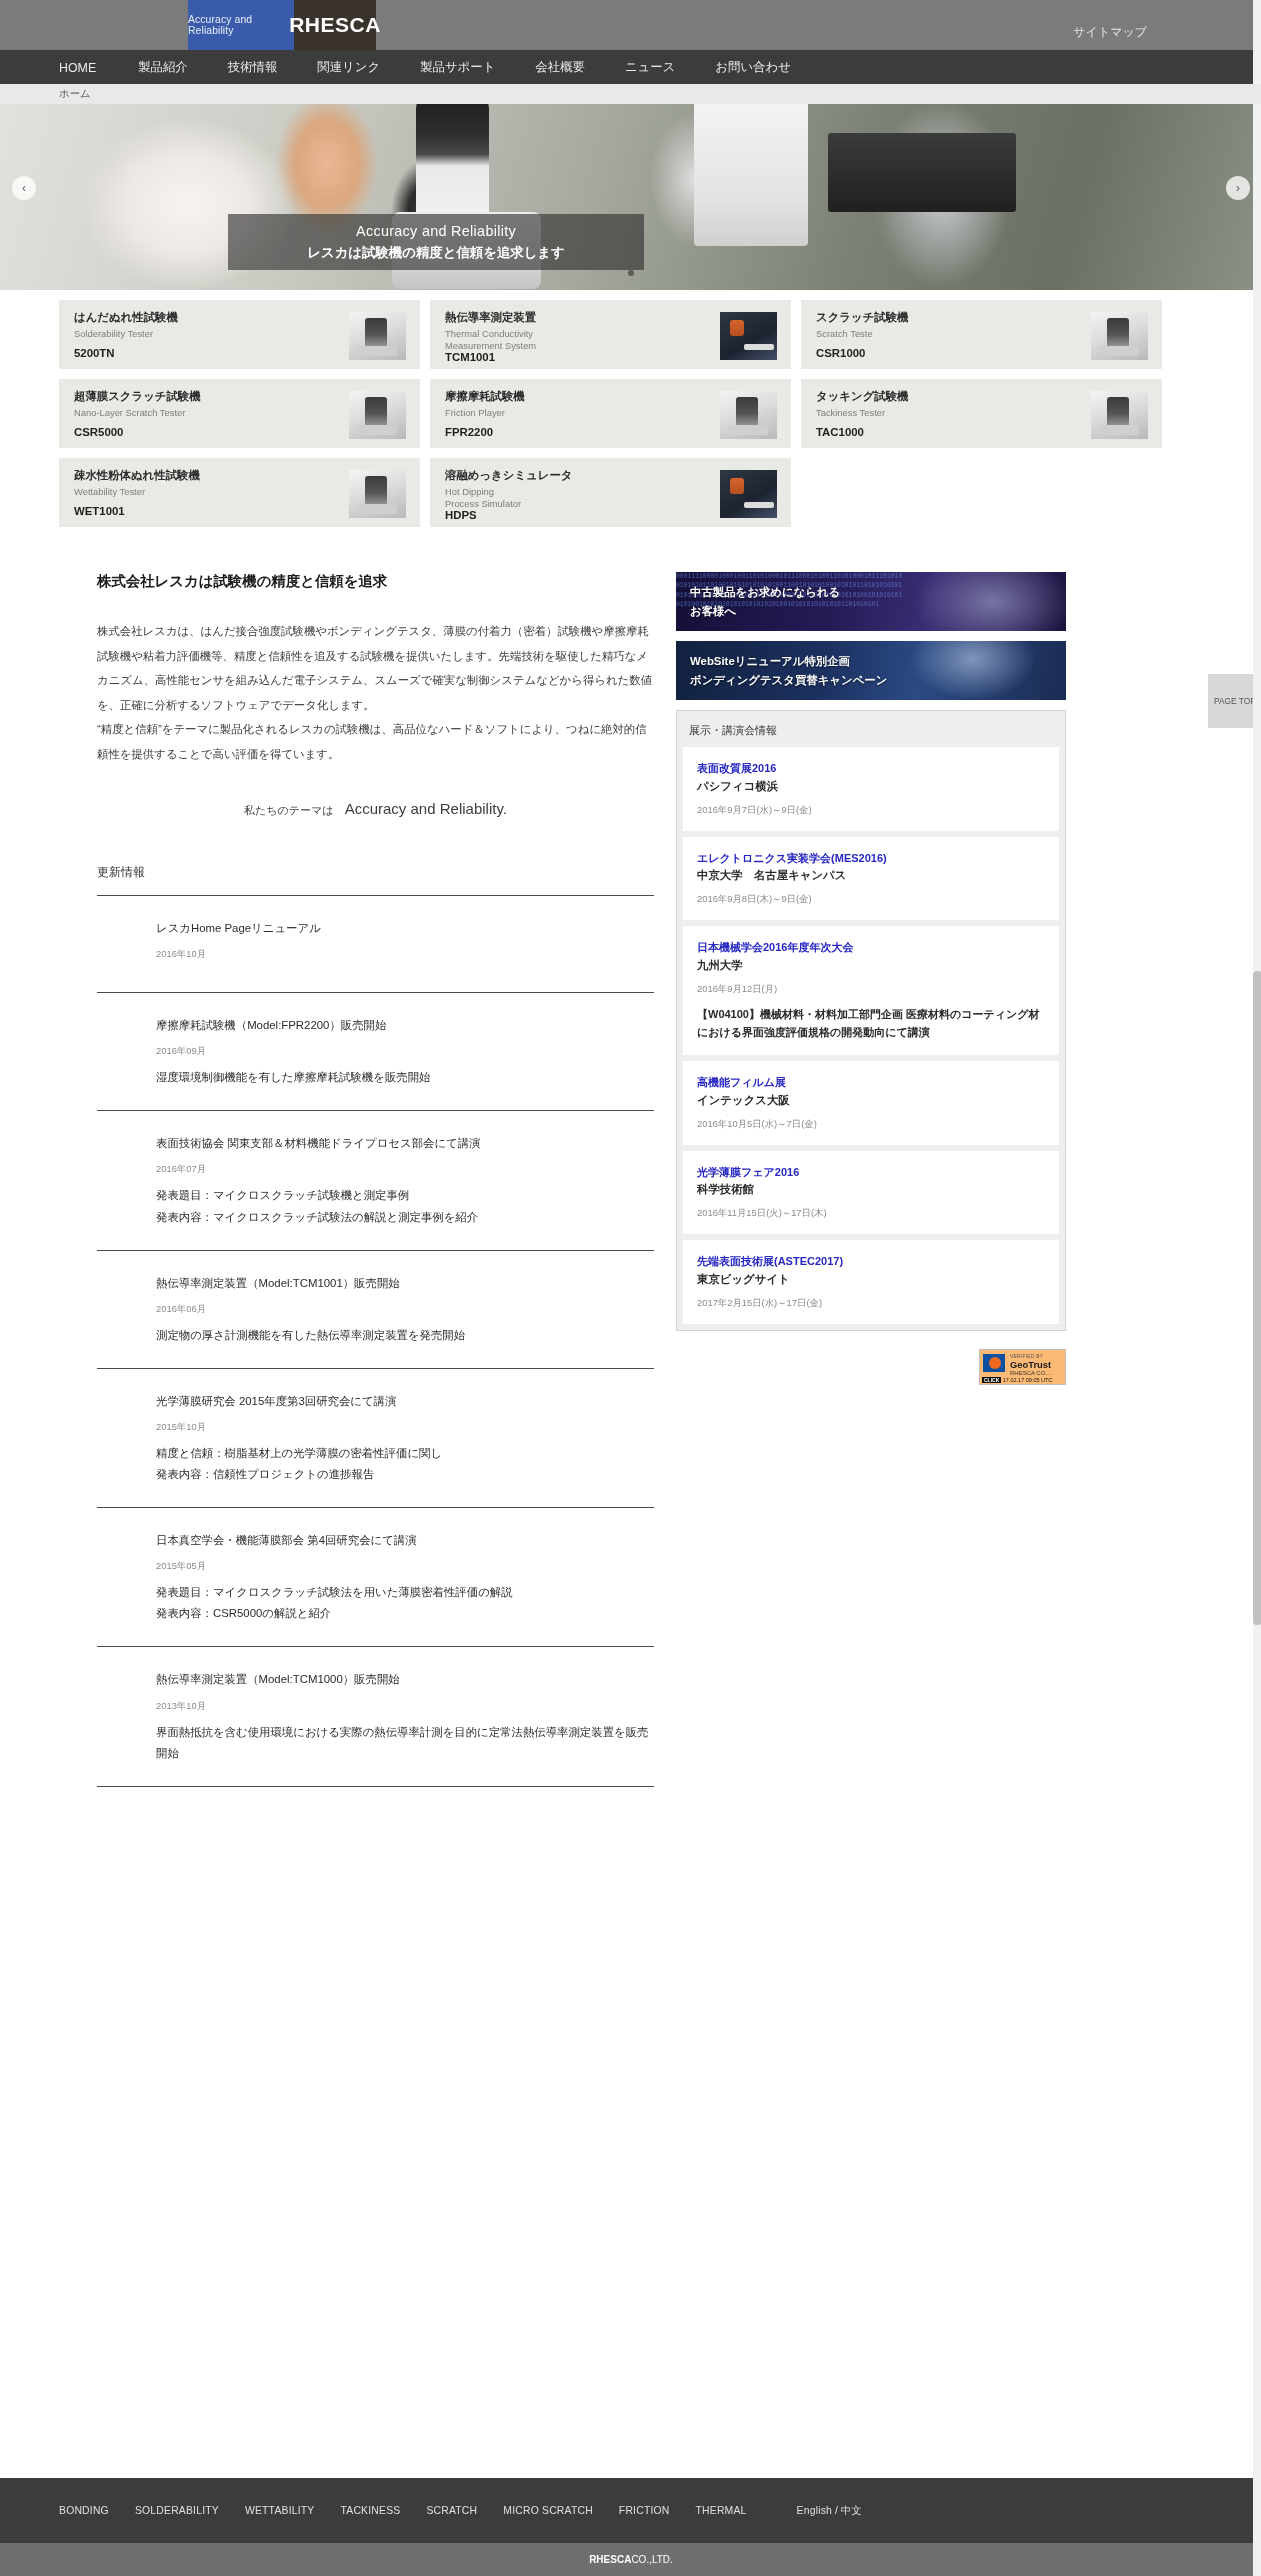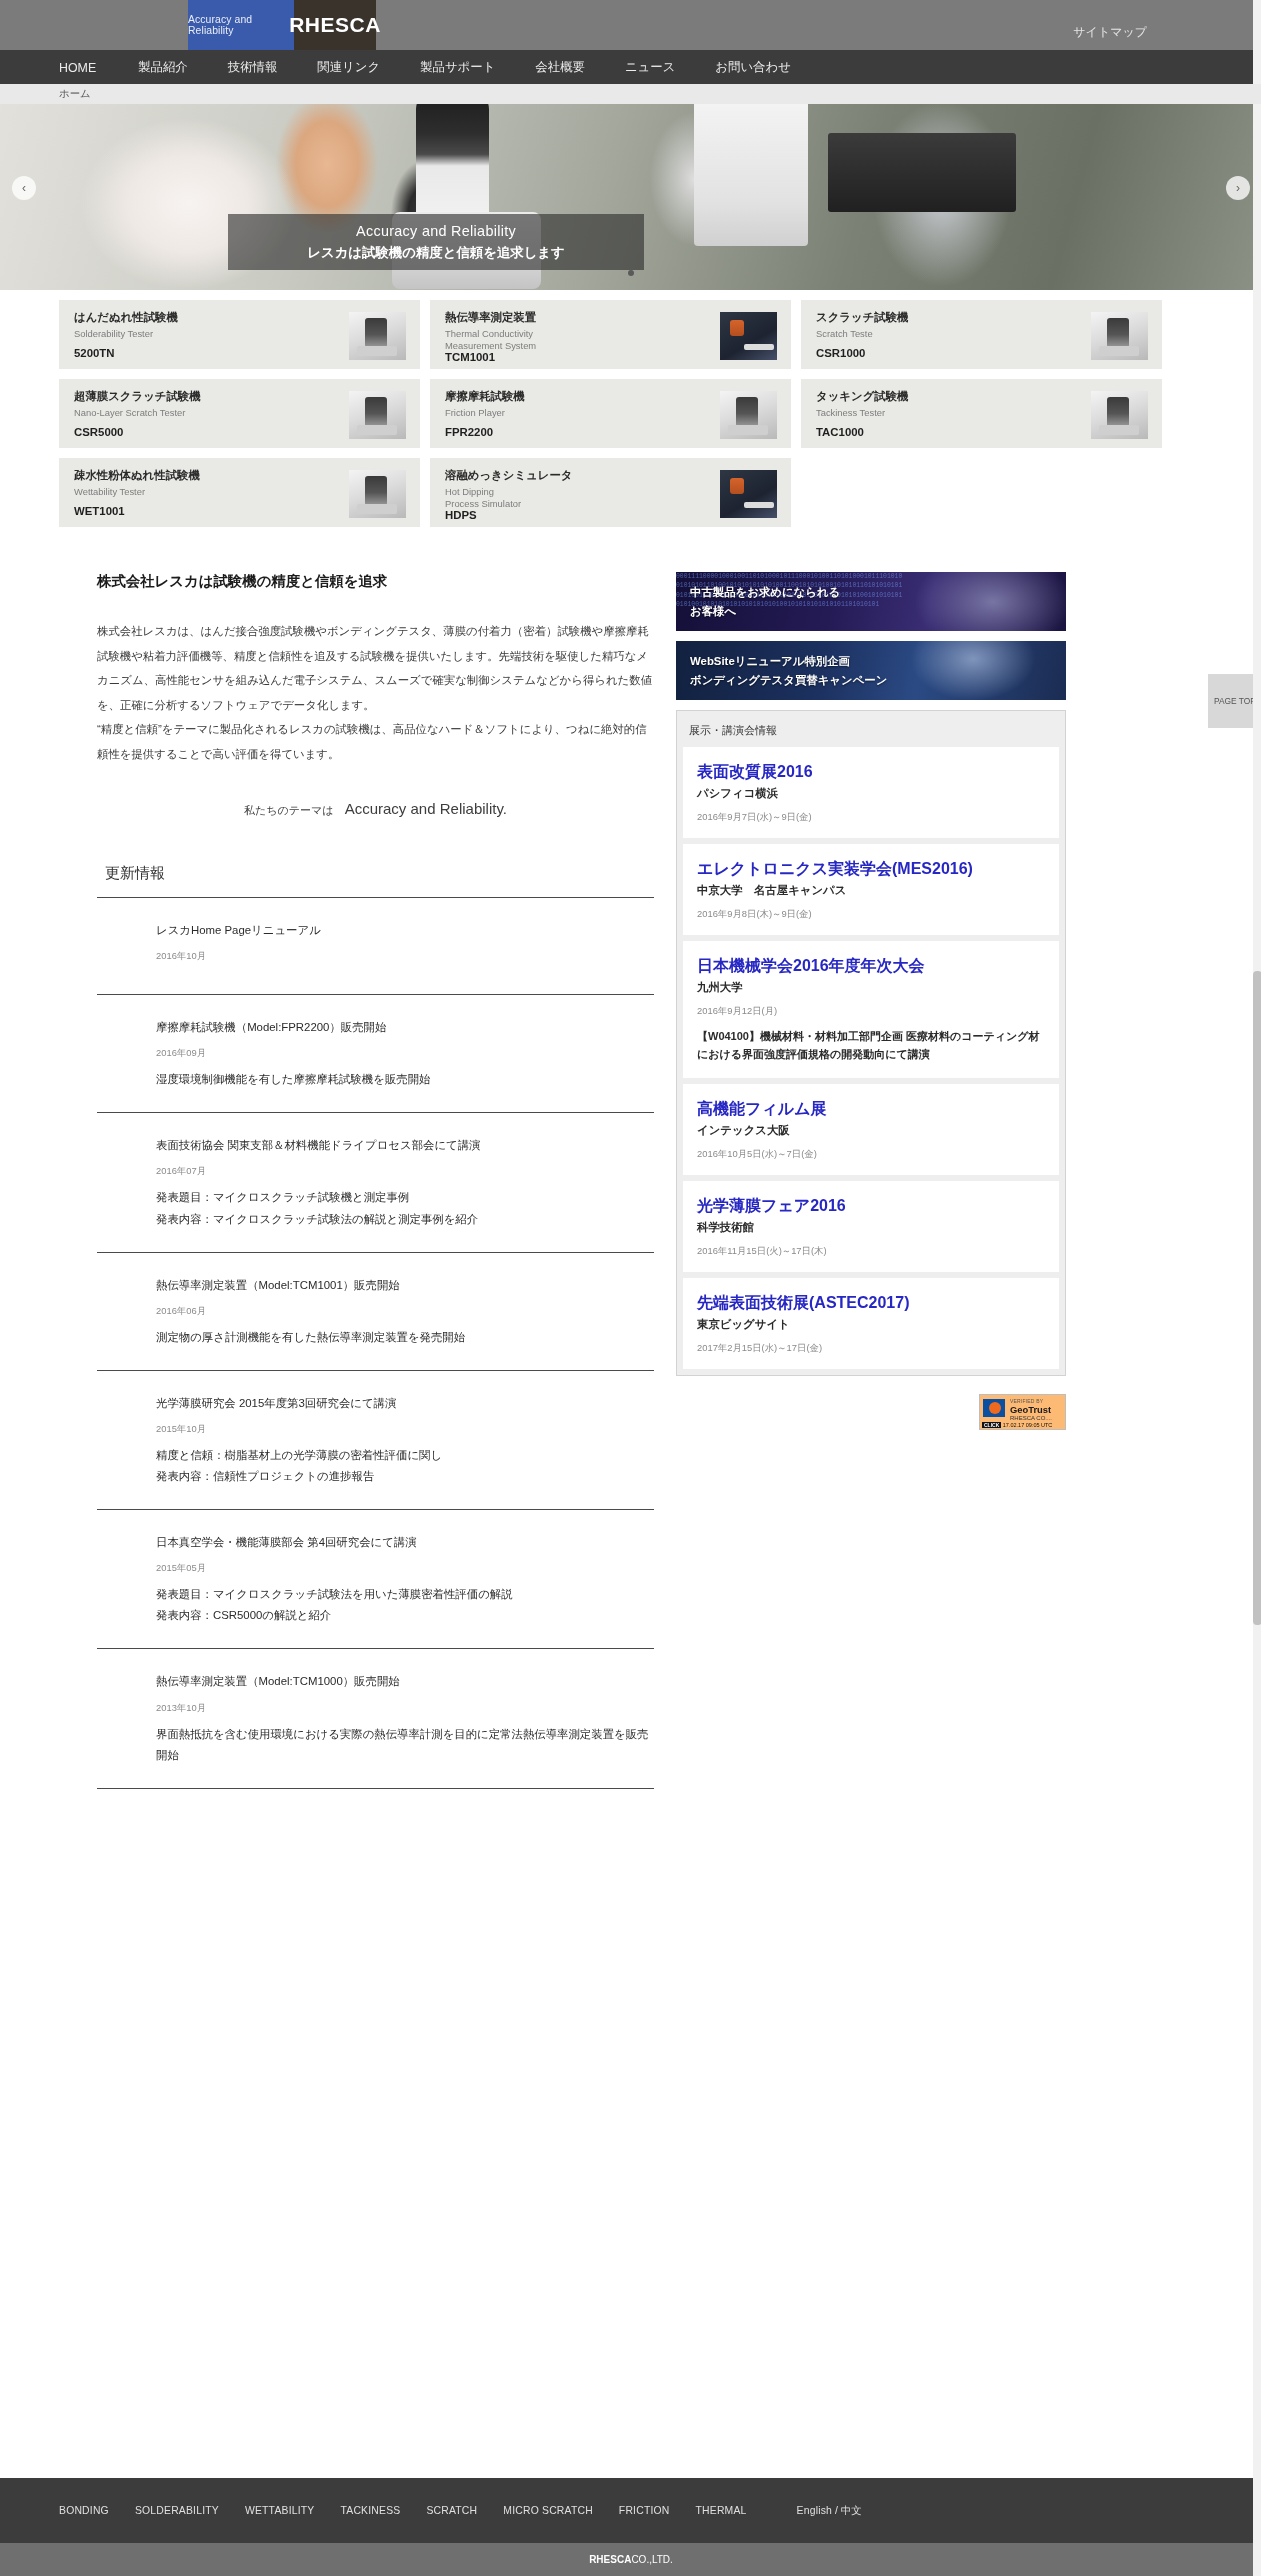--- a/index.html
+++ b/index.html
@@ -151,21 +151,21 @@
   
   .main { display: flex; padding: 45px 59px 0 59px; }
   .col-left { width: 595px; padding-left: 38px; }
   .col-right { width: 390px; margin-left: 22px; }
 
   .lead-title { font-size: 14.4px; font-weight: 700; color: #1c1c1c; margin-bottom: 28px; }
   .lead-body { font-size: 11.4px; line-height: 2.15; color: #3b3b3b; }
   .theme { text-align: center; margin: 34px 0 0 0; font-size: 11px; color: #3b3b3b; }
   .theme .big { font-size: 15px; color: #3d3d3d; margin-left: 8px; }
 
-  .news-head { font-size: 15px; color: #333; margin: 46px 0 14px 8px; }
+  .news-head { font-size: 12px; color: #333; margin: 46px 0 14px 0; }
   .news-list { border-top: 1px solid #4a4a4a; }
   .news-item { border-bottom: 1px solid #4a4a4a; padding: 22px 0 22px 59px; }
   .news-item .t { font-size: 11.4px; color: #2b2b2b; line-height: 1.85; }
   .news-item .d { font-size: 9.4px; color: #8a8a8a; margin: 9px 0 9px 0; }
   .news-item .x { font-size: 11.4px; color: #2b2b2b; line-height: 1.85; }
 
   
   .banner { width: 390px; height: 59px; margin-bottom: 10px; position: relative; overflow: hidden; cursor: pointer; }
   .banner .b-txt {
     position: absolute; left: 14px; top: 0; bottom: 0; display: flex;
@@ -185,21 +185,21 @@
   .banner2 .bits {
     position: absolute; left: 0; top: 0; width: 228px; height: 59px;
     color: rgba(120,160,255,.55); font-family: "Liberation Mono", monospace;
     font-size: 6.4px; line-height: 1.45; overflow: hidden; word-break: break-all;
   }
 
   .events { border: 1px solid #d2d2d2; background: #eeeeee; padding: 6px; margin-top: 8px; }
   .events-head { font-size: 11px; color: #333; padding: 6px 6px 9px 6px; }
   .event { background: #fff; padding: 13px 14px 14px 14px; margin-bottom: 6px; cursor: pointer; }
   .event:last-child { margin-bottom: 0; }
-  .event .e-title { font-size: 16px; font-weight: 700; color: #2727c4; line-height: 1.5; }
+  .event .e-title { font-size: 11px; font-weight: 700; color: #2727c4; line-height: 1.5; }
   .event .e-place { font-size: 11.4px; font-weight: 700; color: #2b2b2b; line-height: 1.5; margin-top: 1px; }
   .event .e-date { font-size: 9.4px; color: #8a8a8a; margin-top: 9px; }
   .event .e-note { font-size: 11px; font-weight: 700; color: #2b2b2b; line-height: 1.65; margin-top: 9px; }
 
   .geotrust {
     width: 87px; height: 36px; margin: 18px 0 0 auto; background: #fdba74;
     border: 1px solid #bdbdbd; position: relative; overflow: hidden; cursor: pointer; text-align: center;
   }
   .gt-sq { position: absolute; left: 3px; top: 4px; width: 22px; height: 18px; background: #0b4fa0; }
   .gt-sq::after { content:""; position:absolute; left:6px; top:3px; width:12px; height:12px; border-radius:50%; background:#ef6a1e; }

